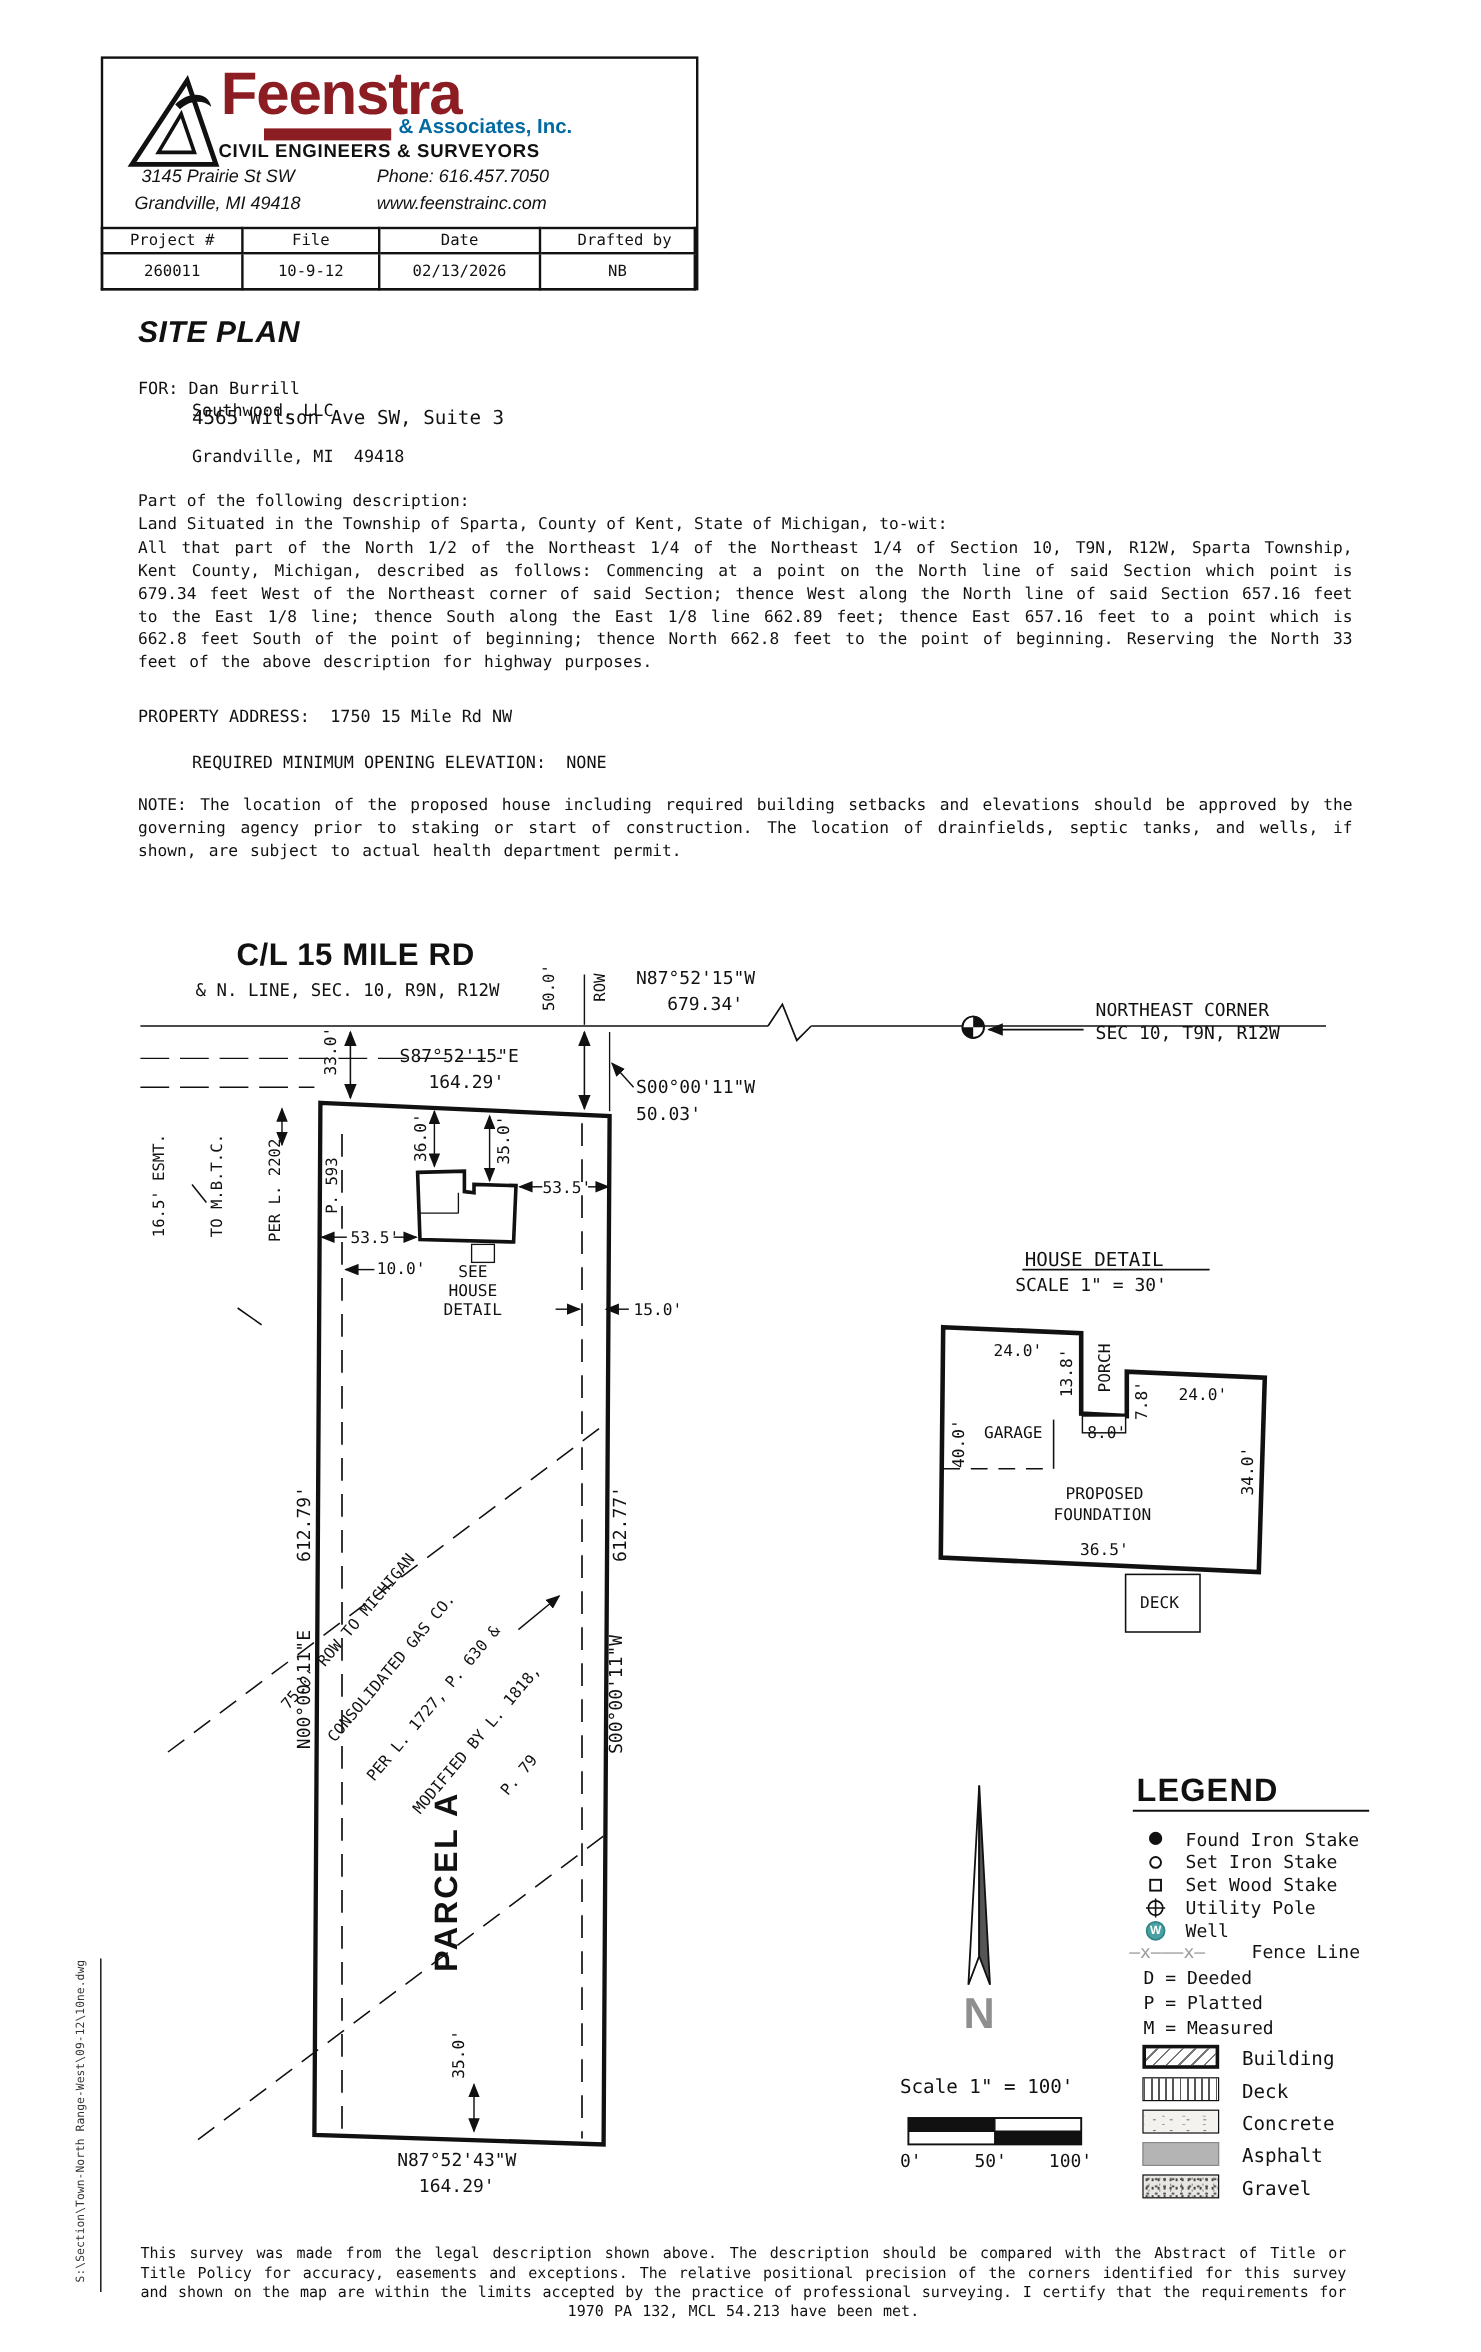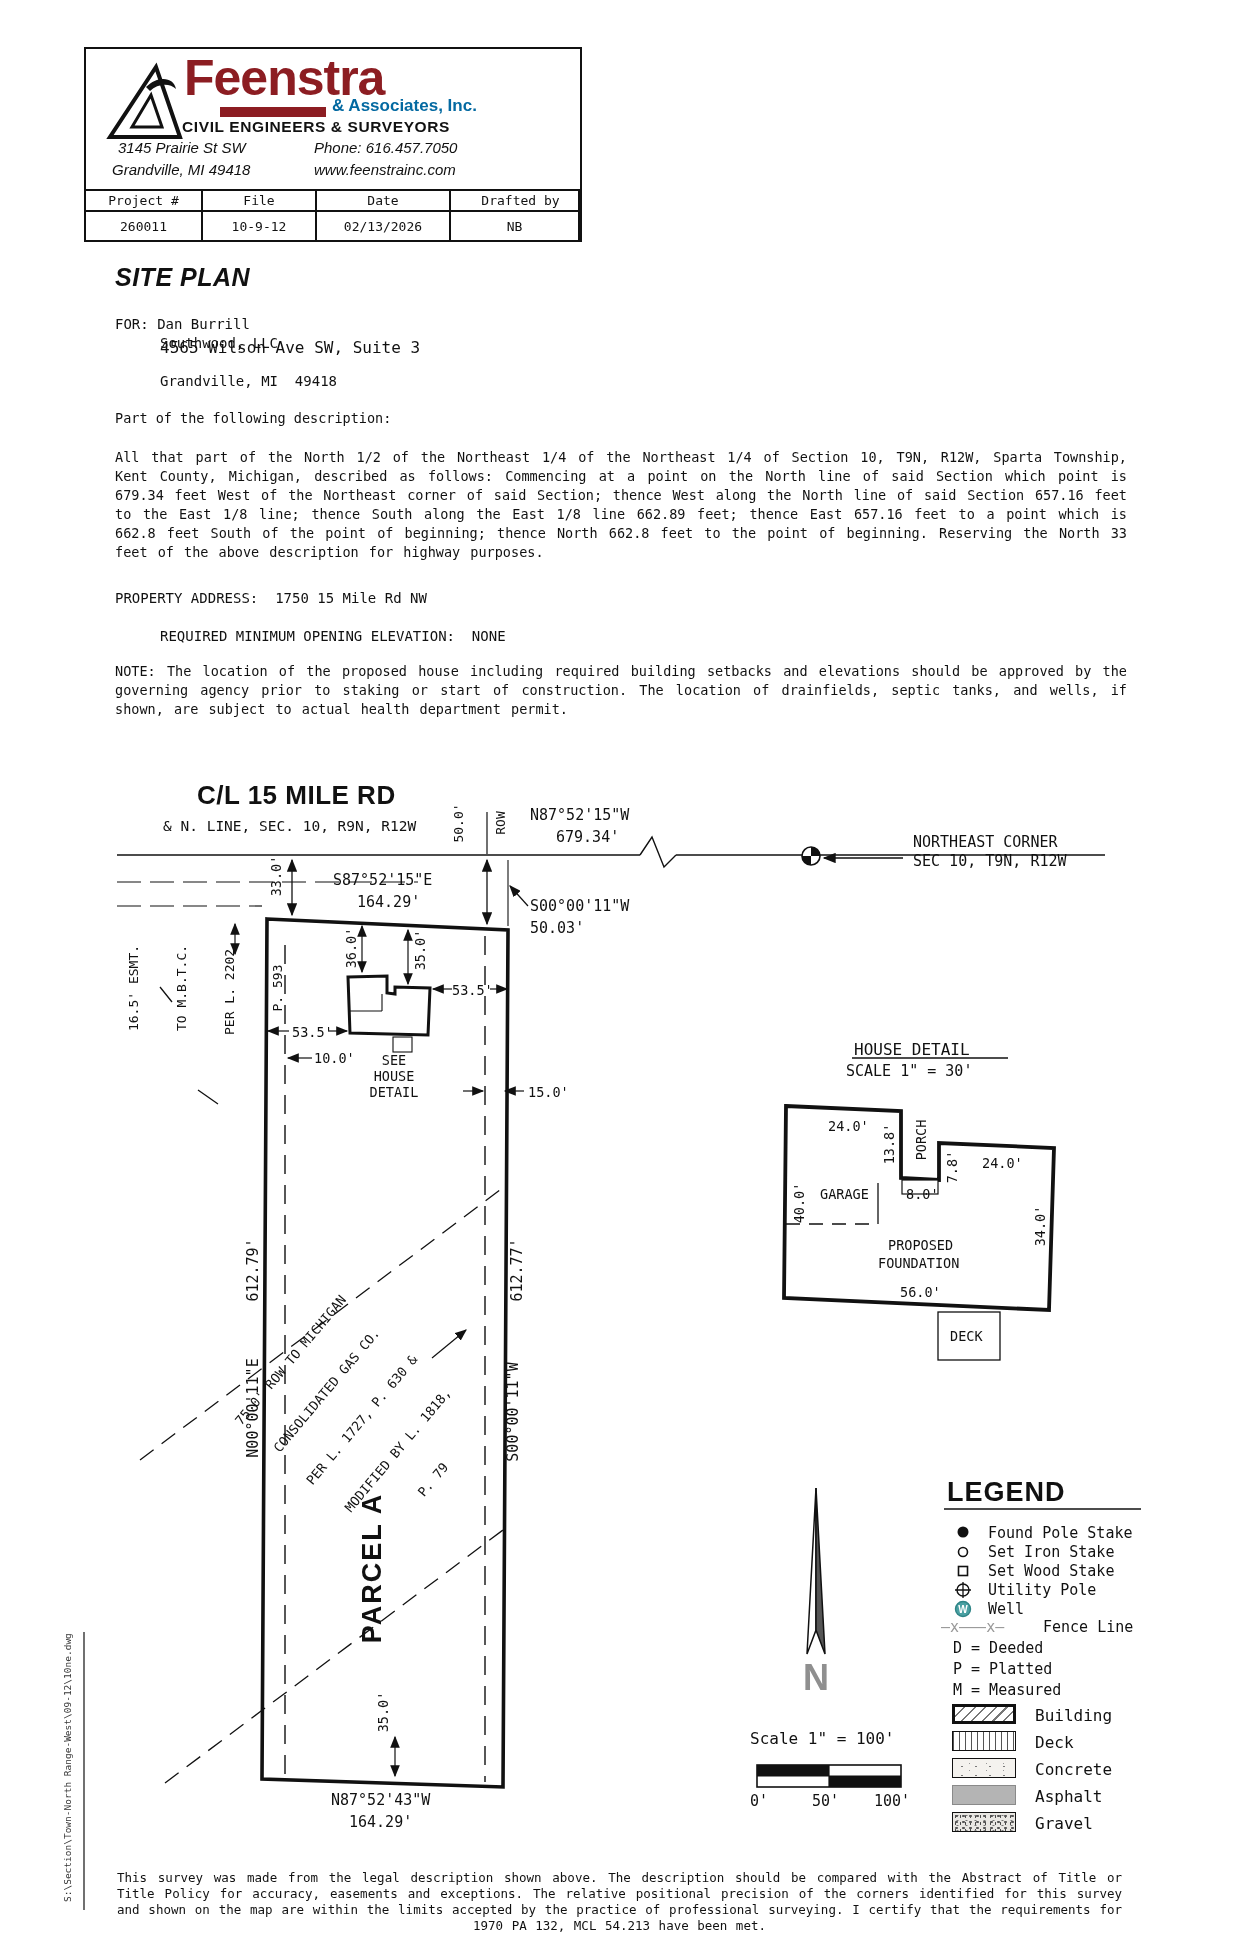--- a/index.html
+++ b/index.html
@@ -62,20 +62,21 @@
   </div>
 
   <div class="abs sans" style="left:115px;top:263px;font-size:25px;font-weight:bold;letter-spacing:.5px;font-style:italic;">SITE PLAN</div>
 
   <div class="abs cad" style="left:115px;top:316px;font-size:14px;">FOR: Dan Burrill</div>
   <div class="abs cad" style="left:160px;top:335px;font-size:14px;">Southwood, LLC</div>
   <div class="abs cad" style="left:160px;top:338px;font-size:16px;">4565 Wilson Ave SW, Suite 3</div>
   <div class="abs cad" style="left:160px;top:373px;font-size:14px;">Grandville, MI  49418</div>
 
   <div class="abs cad" style="left:115px;top:410px;font-size:13.5px;">Part of the following description:</div>
+  <div class="abs cad" style="left:115px;top:429px;font-size:13.5px;">Land Situated in the Township of Sparta, County of Kent, State of Michigan, to-wit:</div>
   <div class="abs jus" style="left:115px;top:448px;width:1012px;font-family:'DejaVu Sans Mono',monospace;font-size:13.5px;line-height:19px;word-spacing:2px;">All that part of the North 1/2 of the Northeast 1/4 of the Northeast 1/4 of Section 10, T9N, R12W, Sparta Township, Kent County, Michigan, described as follows: Commencing at a point on the North line of said Section which point is 679.34 feet West of the Northeast corner of said Section; thence West along the North line of said Section 657.16 feet to the East 1/8 line; thence South along the East 1/8 line 662.89 feet; thence East 657.16 feet to a point which is 662.8 feet South of the point of beginning; thence North 662.8 feet to the point of beginning. Reserving the North 33 feet of the above description for highway purposes.</div>
 
   <div class="abs cad" style="left:115px;top:590px;font-size:14px;">PROPERTY ADDRESS:  1750 15 Mile Rd NW</div>
   <div class="abs cad" style="left:115px;top:628px;font-size:14px;margin-left:45px;">REQUIRED MINIMUM OPENING ELEVATION:  NONE</div>
   <div class="abs jus" style="left:115px;top:662px;width:1012px;font-family:'DejaVu Sans Mono',monospace;font-size:13.5px;line-height:19px;word-spacing:2px;white-space:normal;">NOTE:      The location of the proposed house including required building setbacks and elevations should be approved by the governing agency prior to staking or start of construction. The location of drainfields, septic tanks, and wells, if shown, are subject to actual health department permit.</div>
 
   <svg width="1234" height="1190" viewBox="0 0 1234 1190" style="top:770px;">
     <defs>
       <marker id="ah" markerWidth="11" markerHeight="8" refX="9" refY="4" orient="auto-start-reverse">
         <path d="M0,0 L10,4 L0,8 Z" fill="#111"></path>
@@ -215,31 +216,31 @@
   <div class="abs cad rot" style="left:889px;top:1144px;">13.8'</div>
   <div class="abs cad rot" style="left:921px;top:1140px;">PORCH</div>
   <div class="abs cad rot" style="left:952px;top:1167px;">7.8'</div>
   <div class="abs cad" style="left:982px;top:1155px;">24.0'</div>
   <div class="abs cad" style="left:906px;top:1186px;">8.0'</div>
   <div class="abs cad rot" style="left:799px;top:1203px;">40.0'</div>
   <div class="abs cad" style="left:820px;top:1186px;">GARAGE</div>
   <div class="abs cad" style="left:888px;top:1237px;">PROPOSED</div>
   <div class="abs cad" style="left:878px;top:1255px;">FOUNDATION</div>
   <div class="abs cad rot" style="left:1040px;top:1226px;">34.0'</div>
-  <div class="abs cad" style="left:900px;top:1284px;">56.0'</div>
+  <div class="abs cad" style="left:900px;top:1284px;">36.5'</div>
   <div class="abs cad" style="left:950px;top:1328px;">DECK</div>
 
   <div class="abs sans" style="left:816px;top:1678px;transform:translate(-50%,-50%);font-size:36px;font-weight:bold;color:#8f8f8f;">N</div>
   <div class="abs" style="left:750px;top:1729px;font-size:16px;font-family:'DejaVu Sans Mono',monospace;white-space:pre;">Scale 1" = 100'</div>
   <div class="abs cad15" style="left:750px;top:1792px;">0'</div>
   <div class="abs cad15" style="left:812px;top:1792px;">50'</div>
   <div class="abs cad15" style="left:874px;top:1792px;">100'</div>
 
   <div class="abs sans" style="left:947px;top:1477px;font-size:27px;font-weight:bold;letter-spacing:1px;">LEGEND</div>
-  <div class="abs cad15" style="left:988px;top:1524px;">Found Pole Stake</div>
+  <div class="abs cad15" style="left:988px;top:1524px;">Found Iron Stake</div>
   <div class="abs cad15" style="left:988px;top:1543px;">Set Iron Stake</div>
   <div class="abs cad15" style="left:988px;top:1562px;">Set Wood Stake</div>
   <div class="abs cad15" style="left:988px;top:1581px;">Utility Pole</div>
   <div class="abs" style="left:963px;top:1609px;transform:translate(-50%,-50%);font-size:10px;font-weight:bold;color:#fff;font-family:'Liberation Sans',sans-serif;">W</div>
   <div class="abs cad15" style="left:988px;top:1600px;">Well</div>
   <div class="abs gray" style="left:941px;top:1618px;font-size:15px;font-family:'DejaVu Sans Mono',monospace;white-space:pre;">—x———x—</div>
   <div class="abs cad15" style="left:1043px;top:1618px;">Fence Line</div>
   <div class="abs cad15" style="left:953px;top:1639px;">D = Deeded</div>
   <div class="abs cad15" style="left:953px;top:1660px;">P = Platted</div>
   <div class="abs cad15" style="left:953px;top:1681px;">M = Measured</div>

